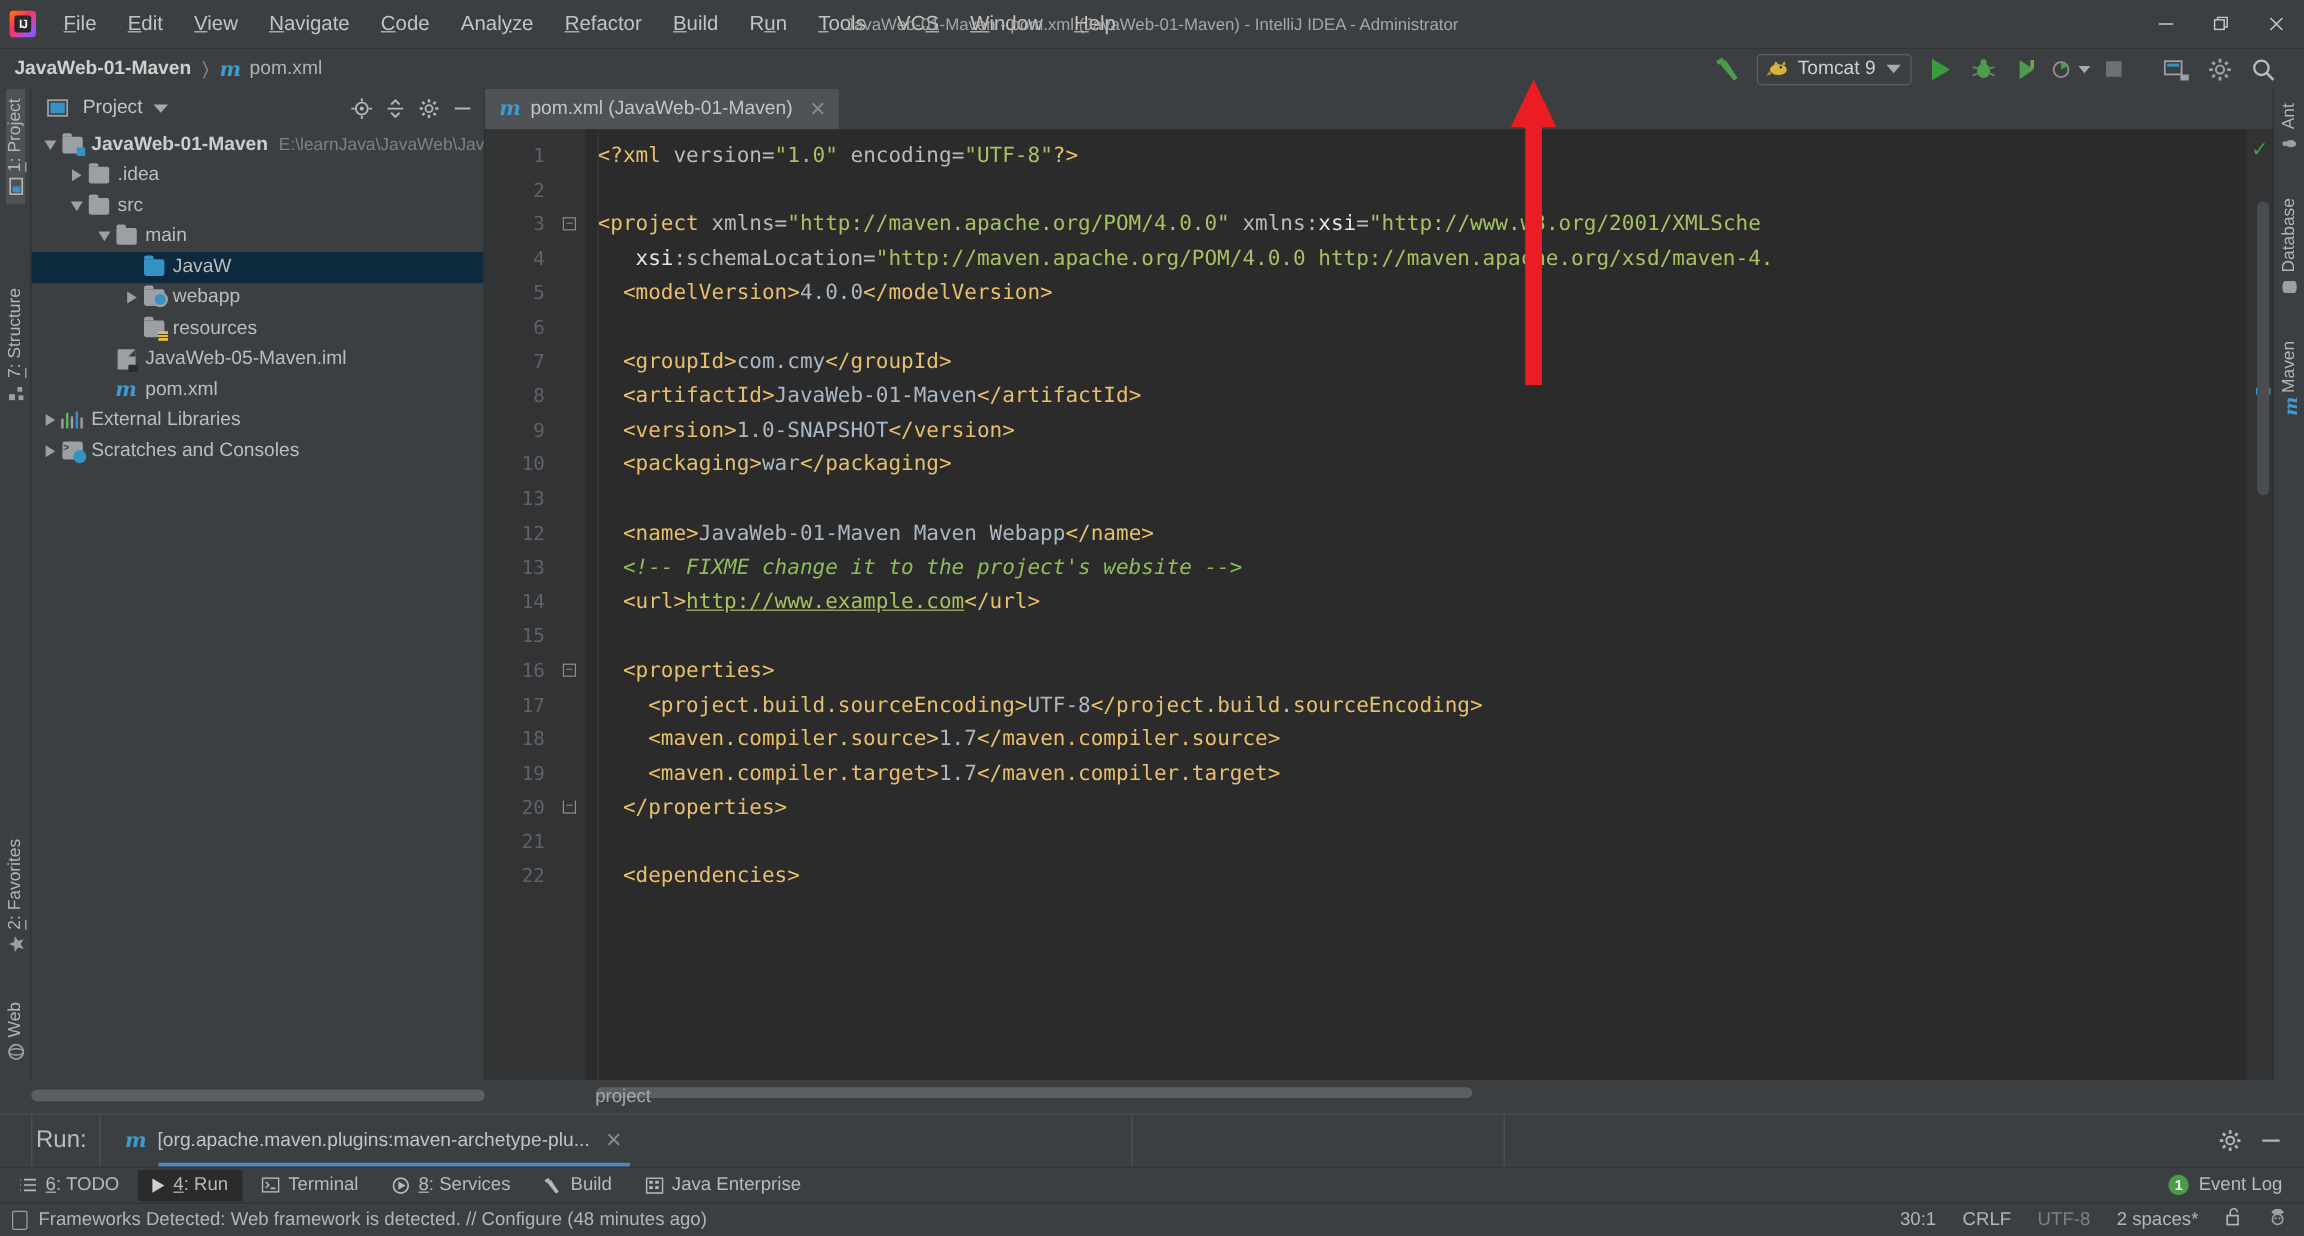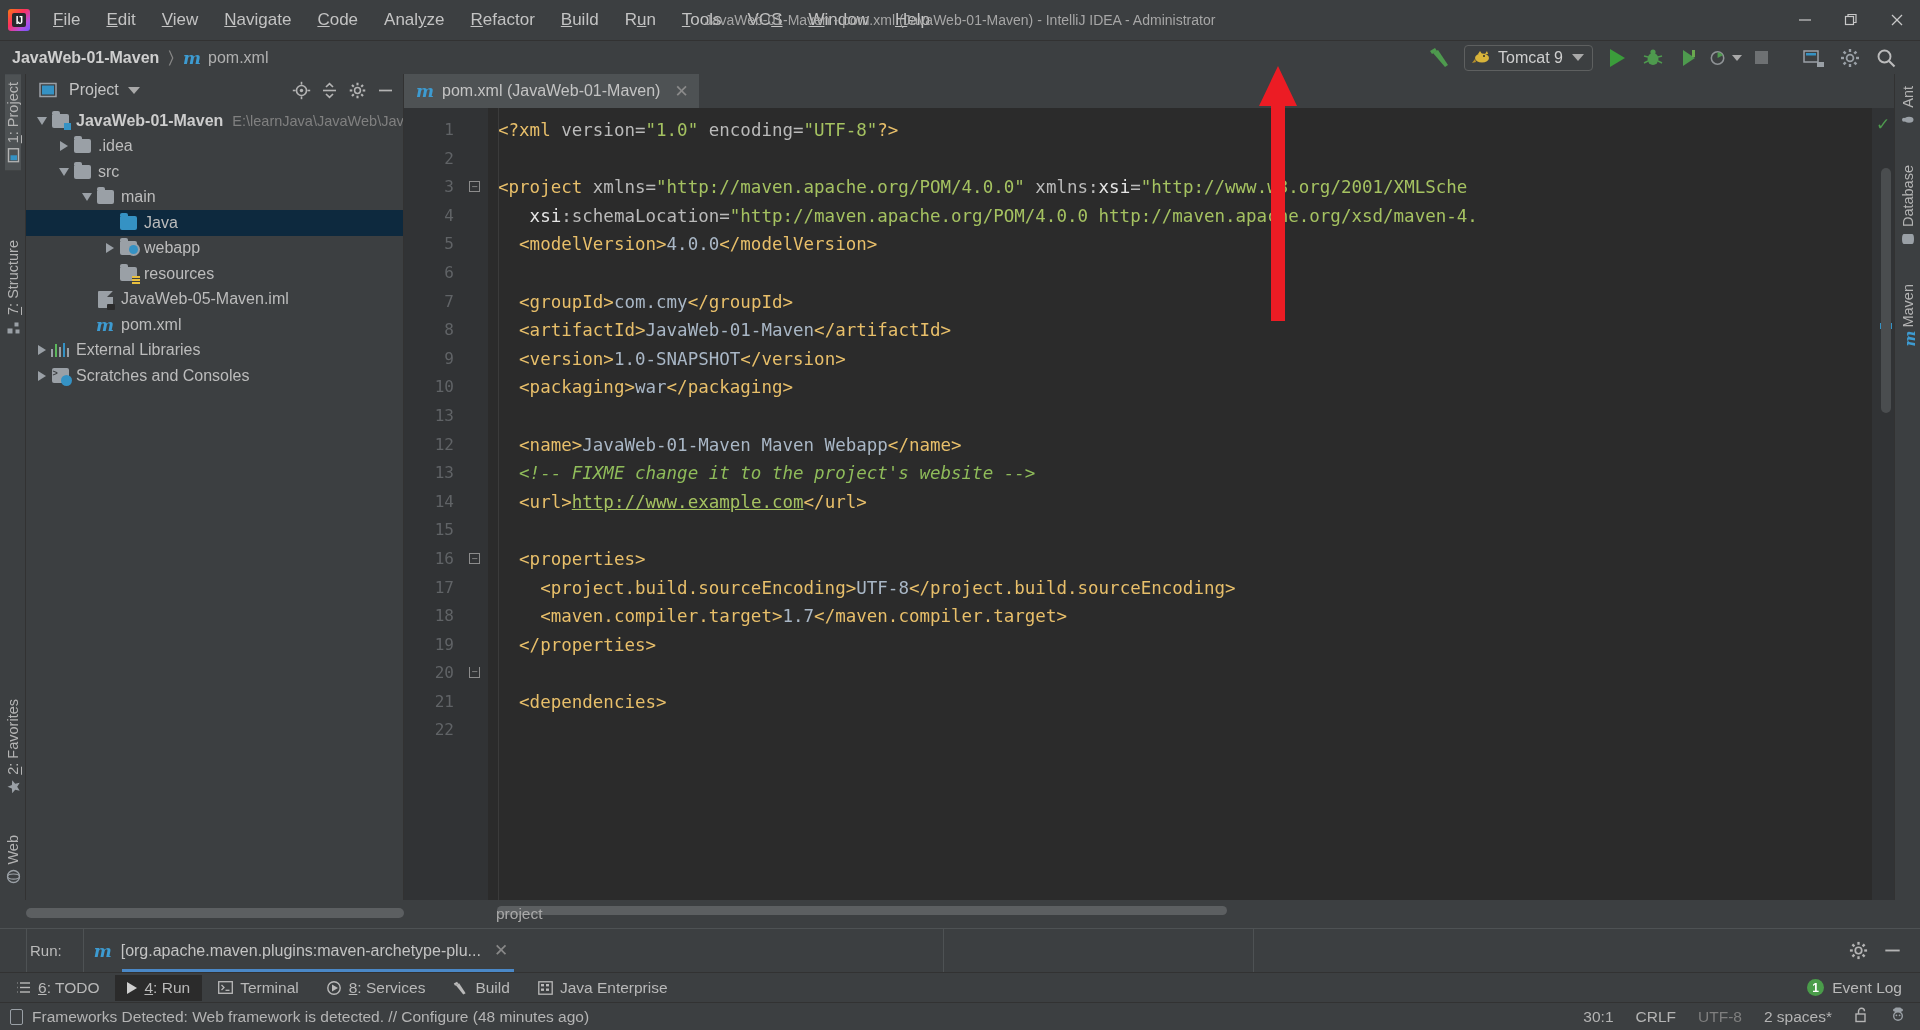--- a/index.html
+++ b/index.html
@@ -169,21 +169,21 @@
      display: flex; flex-direction: column; align-items: center; }
 
   
   .bottomwrap { flex: 0 0 auto; }
   .crumbbar { height: 28px; background: #3c3f41; display: flex; align-items: center; position: relative; }
   .crumbbar .hsb { position: absolute; left: 497px; bottom: 13px; height: 9px; width: 730px; background: #5c5f61; border-radius: 5px; }
   .crumbbar .pl { position: absolute; left: 26px; width: 378px; top: 8px; height: 10px; background: #5c5f61; border-radius: 5px; }
   .crumbbar .ctext { position: absolute; left: 496px; font-size: 15.5px; color: #a9a9a9; }
   .runpanel { height: 44px; background: #3c3f41; display: flex; align-items: center;
      border-top: 1px solid #4e5254; position: relative; }
-  .runpanel .lbl { font-size: 15px; color: #bbb; margin-left: 30px; }
+  .runpanel .lbl { font-size: 20px; color: #bbb; margin-left: 30px; }
   .runtab { display: flex; align-items: center; gap: 9px; margin-left: 32px; font-size: 16px; color: #c3c3c3;
       position: relative; height: 100%; padding-right: 6px; }
   .runtab .uline { position: absolute; left: 28px; right: 0; bottom: 0; height: 3px; background: #4a88c7; }
   .runtab .x { color: #888; font-size: 17px; margin-left: 4px; }
   .rp-sep { position: absolute; top: 0; bottom: 0; width: 1px; background: #4e5254; }
   .rp-right { margin-left: auto; display: flex; align-items: center; gap: 10px; padding-right: 16px; }
 
   
   .twbar { height: 30px; flex: 0 0 30px; background: #3c3f41; display: flex; align-items: center;
      border-top: 1px solid #323232; }
@@ -504,21 +504,21 @@
           <span class="tico">
               <span class="folder"></span>
             </span>
           <span class="tlabel">main</span>
         </div>
 
         <div class="trow sel" style="padding-left:92px;">
           <span class="tico">
               <span class="folder blue"></span>
             </span>
-          <span class="tlabel">Java</span>
+          <span class="tlabel">JavaW</span>
         </div>
 
         <div class="trow" style="padding-left:76px;">
           <span class="arrow">
               <i class="arr-r"></i>
             </span>
           <span class="tico">
               <span class="folder">
                 <span class="badge dot"></span>
               </span>
@@ -623,20 +623,21 @@
             <div class="cl"><span class="tag">  &lt;artifactId&gt;</span><span class="txt">JavaWeb-01-Maven</span><span class="tag">&lt;/artifactId&gt;</span></div>
             <div class="cl"><span class="tag">  &lt;version&gt;</span><span class="txt">1.0-SNAPSHOT</span><span class="tag">&lt;/version&gt;</span></div>
             <div class="cl"><span class="tag">  &lt;packaging&gt;</span><span class="txt">war</span><span class="tag">&lt;/packaging&gt;</span></div>
             <div class="cl">&nbsp;</div>
             <div class="cl"><span class="tag">  &lt;name&gt;</span><span class="txt">JavaWeb-01-Maven Maven Webapp</span><span class="tag">&lt;/name&gt;</span></div>
             <div class="cl"><span class="cmt">  &lt;!-- FIXME change it to the project's website --&gt;</span></div>
             <div class="cl"><span class="tag">  &lt;url&gt;</span><span class="link">http://www.example.com</span><span class="tag">&lt;/url&gt;</span></div>
             <div class="cl">&nbsp;</div>
             <div class="cl"><span class="tag">  &lt;properties&gt;</span></div>
             <div class="cl"><span class="tag">    &lt;project.build.sourceEncoding&gt;</span><span class="txt">UTF-8</span><span class="tag">&lt;/project.build.sourceEncoding&gt;</span></div>
+            <div class="cl"><span class="tag">    &lt;maven.compiler.source&gt;</span><span class="txt">1.7</span><span class="tag">&lt;/maven.compiler.source&gt;</span></div>
             <div class="cl"><span class="tag">    &lt;maven.compiler.target&gt;</span><span class="txt">1.7</span><span class="tag">&lt;/maven.compiler.target&gt;</span></div>
             <div class="cl"><span class="tag">  &lt;/properties&gt;</span></div>
             <div class="cl">&nbsp;</div>
             <div class="cl"><span class="tag">  &lt;dependencies&gt;</span></div>
           </div>
         <div class="rightbar">
           <div style="position:absolute;top:6px;left:4px;color:#4e9a4e;font-size:17px;">✓</div>
           <div class="errstripe" style="top:215px;height:6px;background:#3592c4;"></div>
           <div class="scrollthumb" style="top:60px;height:245px;"></div>
         </div>

